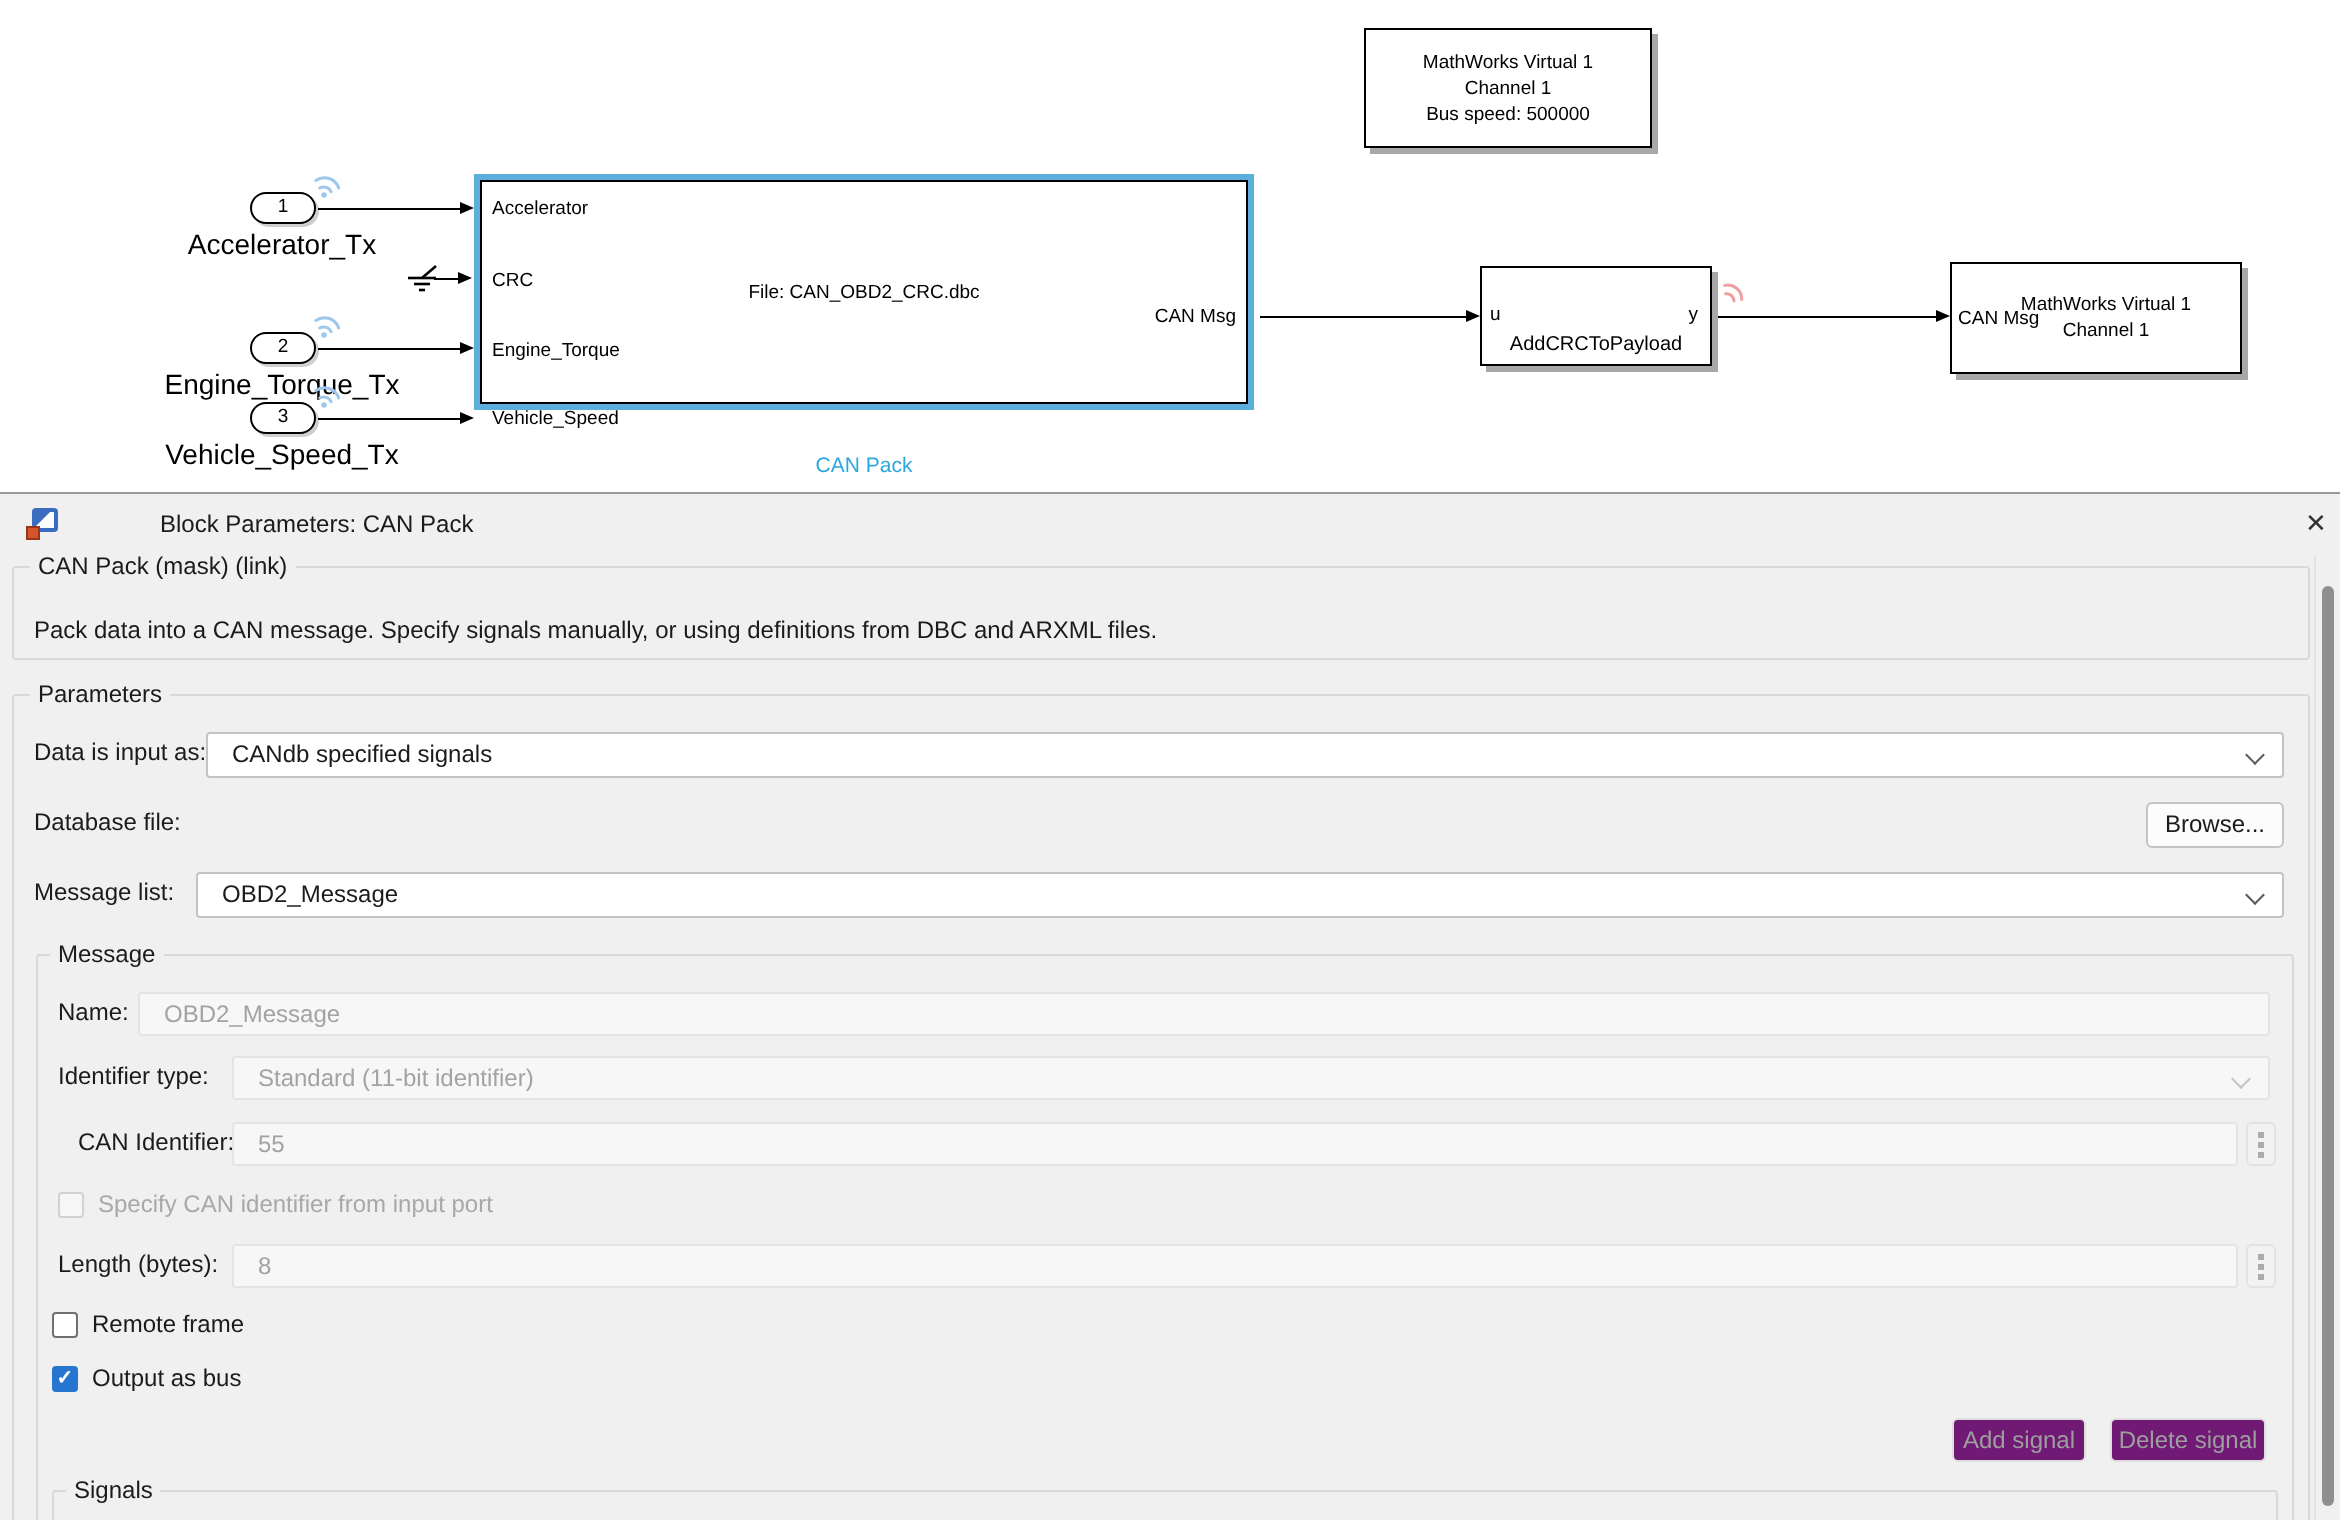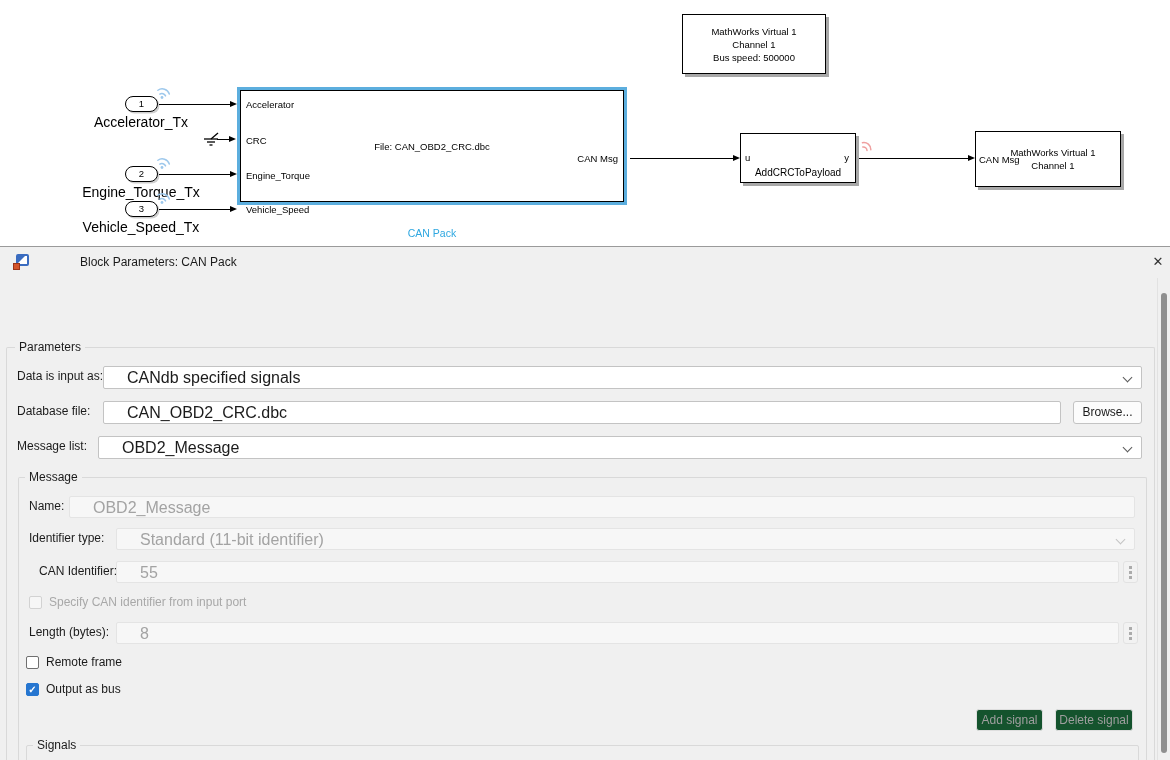--- a/index.html
+++ b/index.html
@@ -31,28 +31,28 @@
     background:#f0f0f0; border-top:1px solid #9a9a9a; overflow:hidden; font-size:12px; color:#1b1b1b; }
   #dlg-title { position:absolute; left:36px; top:8px; font-size:12px;margin-left:44px; }
   #dlg-close { position:absolute; left:1148px; top:5px; width:20px; height:20px;
     text-align:center; font-size:13px; line-height:20px; color:#333; cursor:default; }
   .group { position:absolute; border:1px solid #d9d9d9; border-radius:2px; }
   .group.noclose { border-bottom:none; border-bottom-left-radius:0; border-bottom-right-radius:0; }
   .legend { position:absolute; top:-8px; left:8px; background:#f0f0f0; padding:0 4px;
     font-size:12px; color:#1b1b1b; white-space:nowrap; }
   .rowlbl { position:absolute; font-size:12px; color:#1b1b1b; white-space:nowrap; }
   .field, .combo { position:absolute; background:#fff; border:1px solid #c3c3c3; border-radius:2px;
-    font-size:16px; line-height:21px; padding-left:23px; color:#1b1b1b; white-space:nowrap; overflow:hidden; }
+    font-size:12px; line-height:21px; padding-left:12px; color:#1b1b1b; white-space:nowrap; overflow:hidden; }
   .chev { position:absolute; right:10px; top:7px; width:7px; height:7px;
     border-right:1.4px solid #5a5a5a; border-bottom:1.4px solid #5a5a5a; transform:rotate(45deg); }
   .disabled.field, .disabled.combo { background:#f7f7f7; border-color:#e4e4e4; color:#a3a3a3; }
   .disabled .chev { border-color:#c4c4c4; }
   .btn { position:absolute; background:#fcfcfc; border:1px solid #c3c3c3; border-radius:3px;
     font-size:12px; text-align:center; color:#1b1b1b; }
-  .btn.dim { background:#14532d; border-color:#dedede; color:#9e9e9e; }
+  .btn.dim { background:#701a75; border-color:#dedede; color:#9e9e9e; }
   .dots { position:absolute; width:15px; height:22px; background:#f2f2f2; border:1px solid #e2e2e2;
     border-radius:3px; display:flex; flex-direction:column; align-items:center; justify-content:center; gap:2px; }
   .dots i { width:3px; height:3px; background:#ababab; display:block; }
   .cbbox { position:absolute; width:13px; height:13px; background:#fff;
     border:1px solid #707070; border-radius:2px; }
   .cbbox.dis { border-color:#d2d2d2; background:#f6f6f6; }
   .cbbox.checked { background:#2676d0; border-color:#2676d0; color:#fff; font-size:10px;
     line-height:12px; text-align:center; font-weight:bold; }
   .cblbl { position:absolute; font-size:12px; color:#1b1b1b; white-space:nowrap; }
   .cblbl.dim { color:#a8a8a8; }
@@ -170,34 +170,35 @@
 <div id="dialog">
 
   <div id="dlg-icon">
     <div class="flag"></div>
       <div class="fold"></div>
       <div class="red"></div>
   </div>
   <div id="dlg-title">Block Parameters: CAN Pack</div>
   <div id="dlg-close">✕</div>
 
+  <div class="group" style="left:6px; top:36px; width:1149px; height:47px;">
+    <div class="legend">CAN Pack (mask) (link)</div>
+    <div class="rowlbl" style="left:10px; top:24px;">Pack data into a CAN message. Specify signals manually, or using definitions from DBC and ARXML files.</div>
+  </div>
 
   <div class="group noclose" style="left:6px; top:100px; width:1149px; height:414px;">
     <div class="legend">Parameters</div>
 
     <div class="rowlbl" style="left:10px; top:21px;">Data is input as:</div>
     <div class="combo" style="left:96px; top:18px; width:1039px; height:23px;">
       <span>CANdb specified signals</span>
       <span class="chev"></span>
     </div>
 
     <div class="rowlbl" style="left:10px; top:56px;">Database file:</div>
-    <div class="field" style="left:96px; top:53px; width:958px; height:23px;">
-      <span>CAN_OBD2_CRC.dbc</span>
-    </div>
     <div class="btn" style="left:1066px; top:53px; width:69px; height:23px; line-height:21px;">Browse...</div>
 
     <div class="rowlbl" style="left:10px; top:91px;">Message list:</div>
     <div class="combo" style="left:91px; top:88px; width:1044px; height:23px;">
       <span>OBD2_Message</span>
       <span class="chev"></span>
     </div>
 
     <div class="group noclose" style="left:11px; top:129px; width:1129px; height:285px;">
       <div class="legend" style="left:6px;">Message</div>

